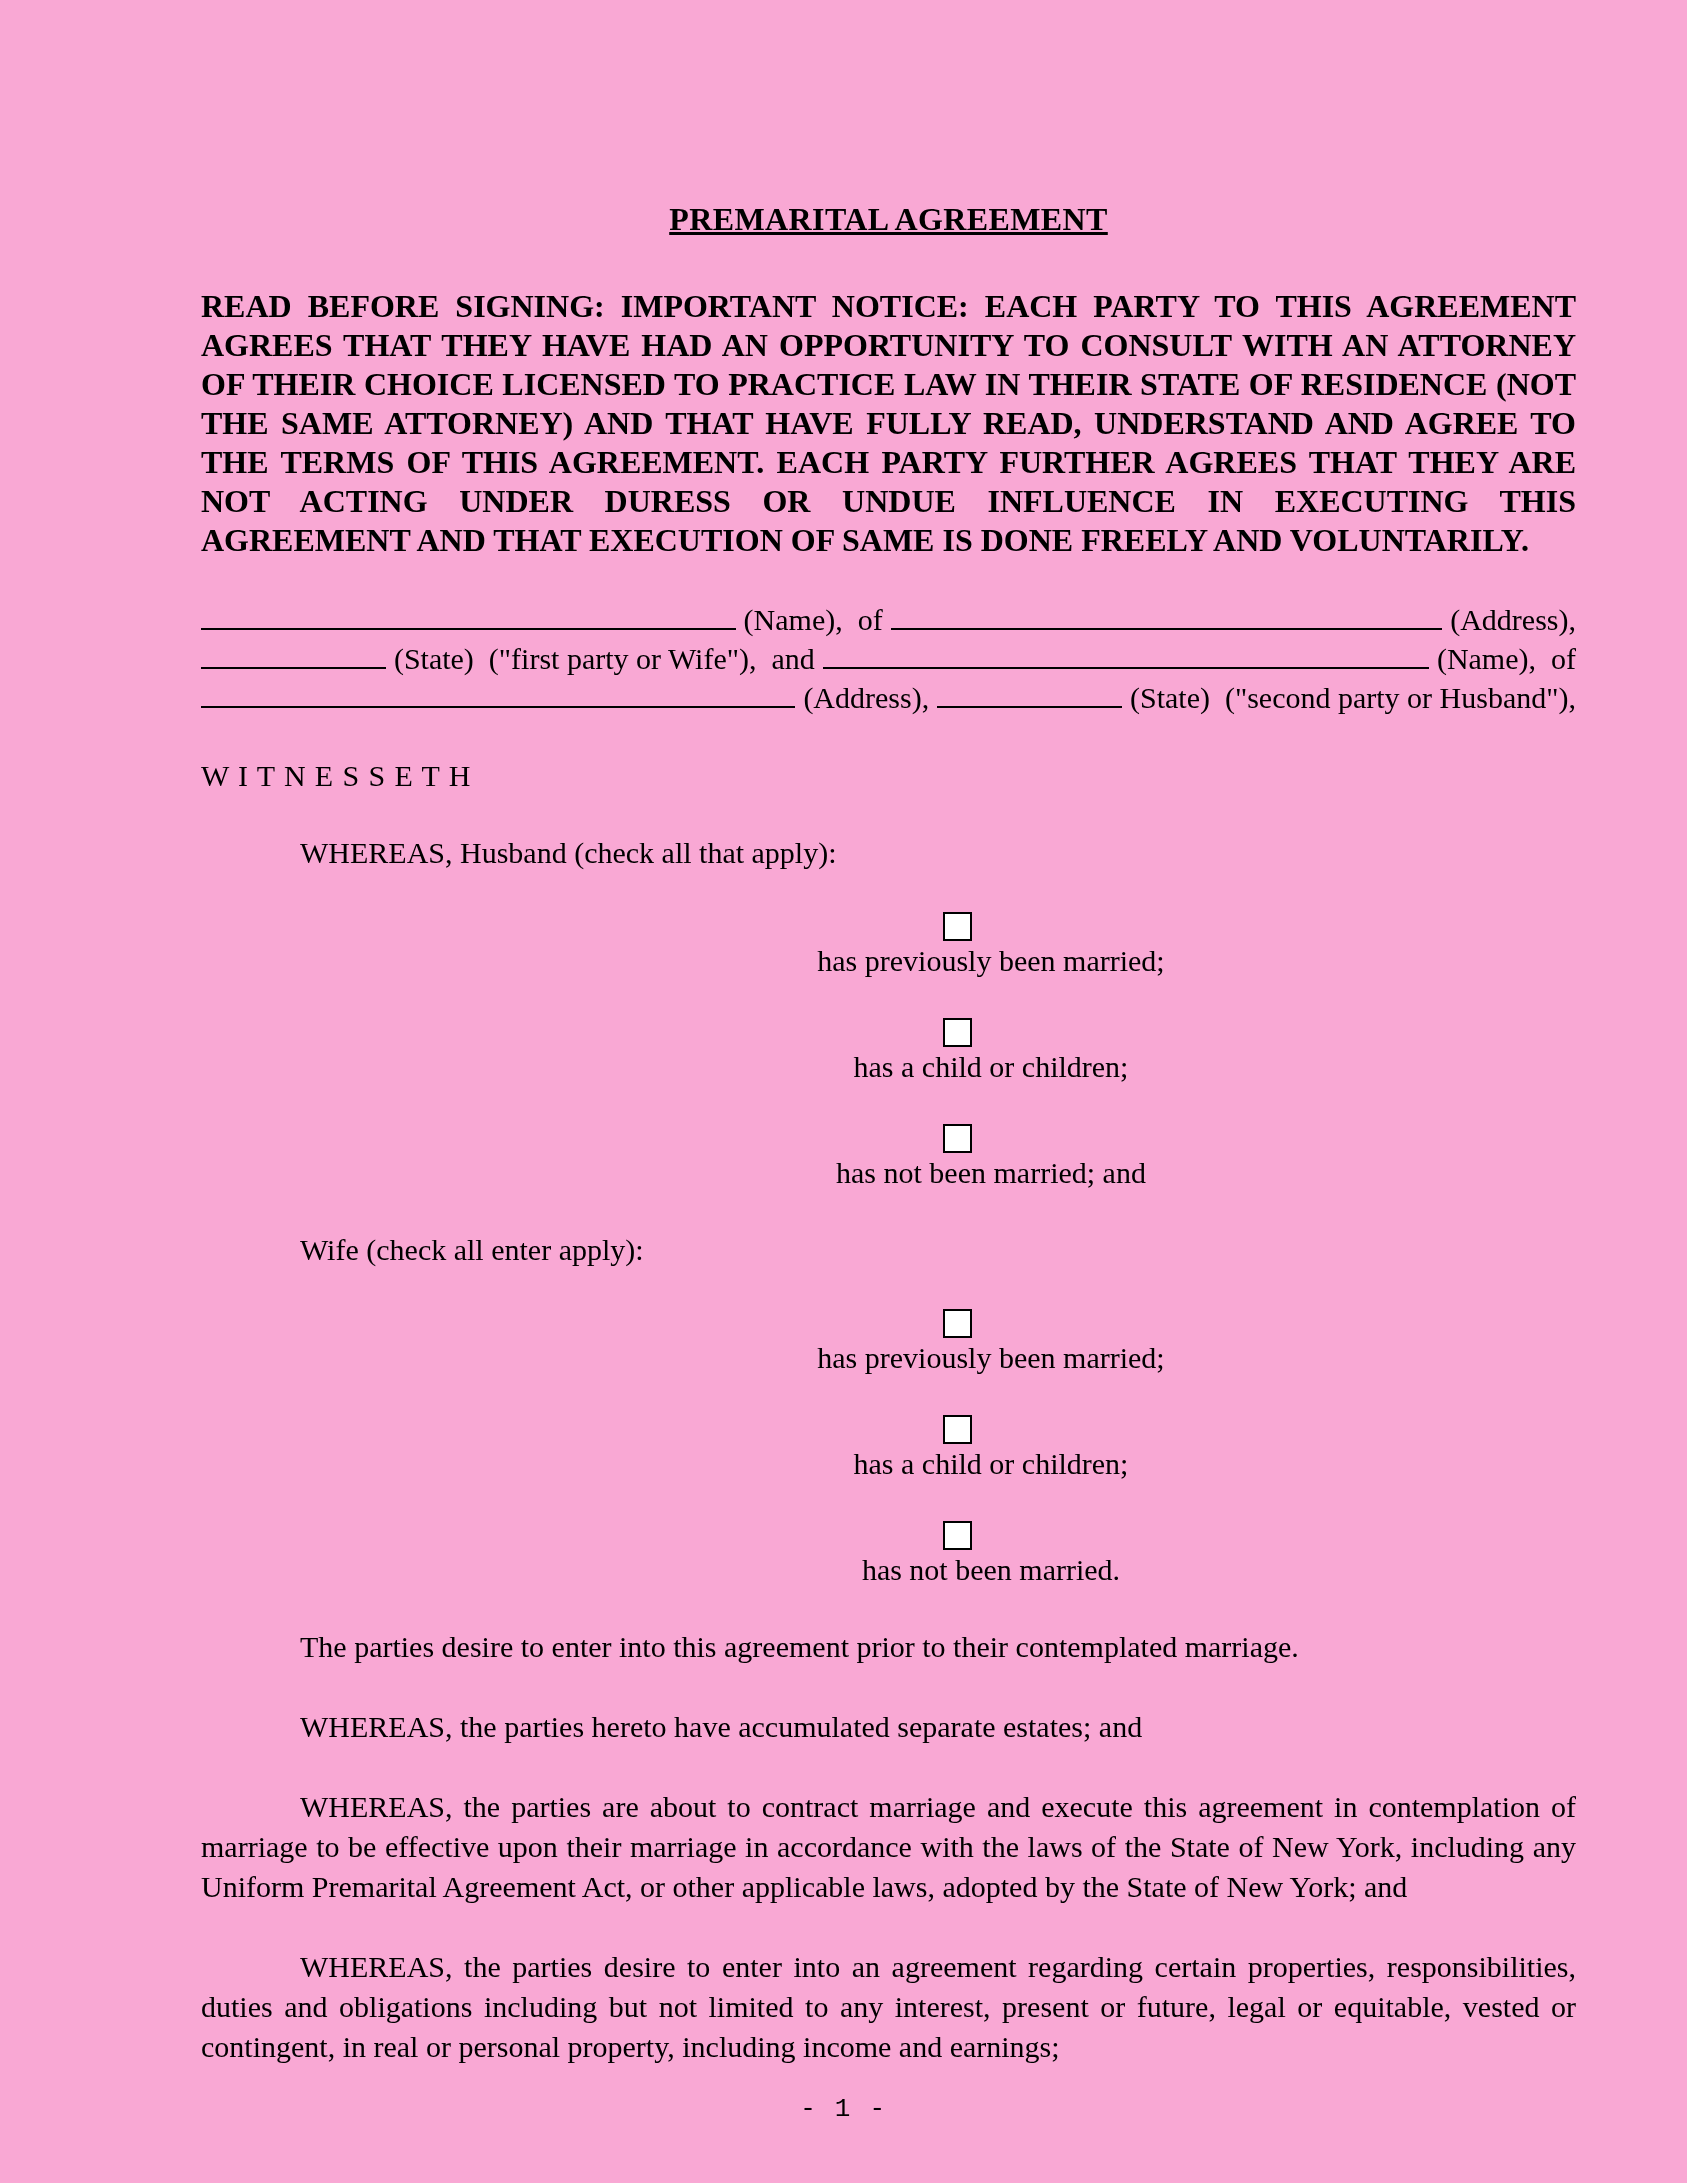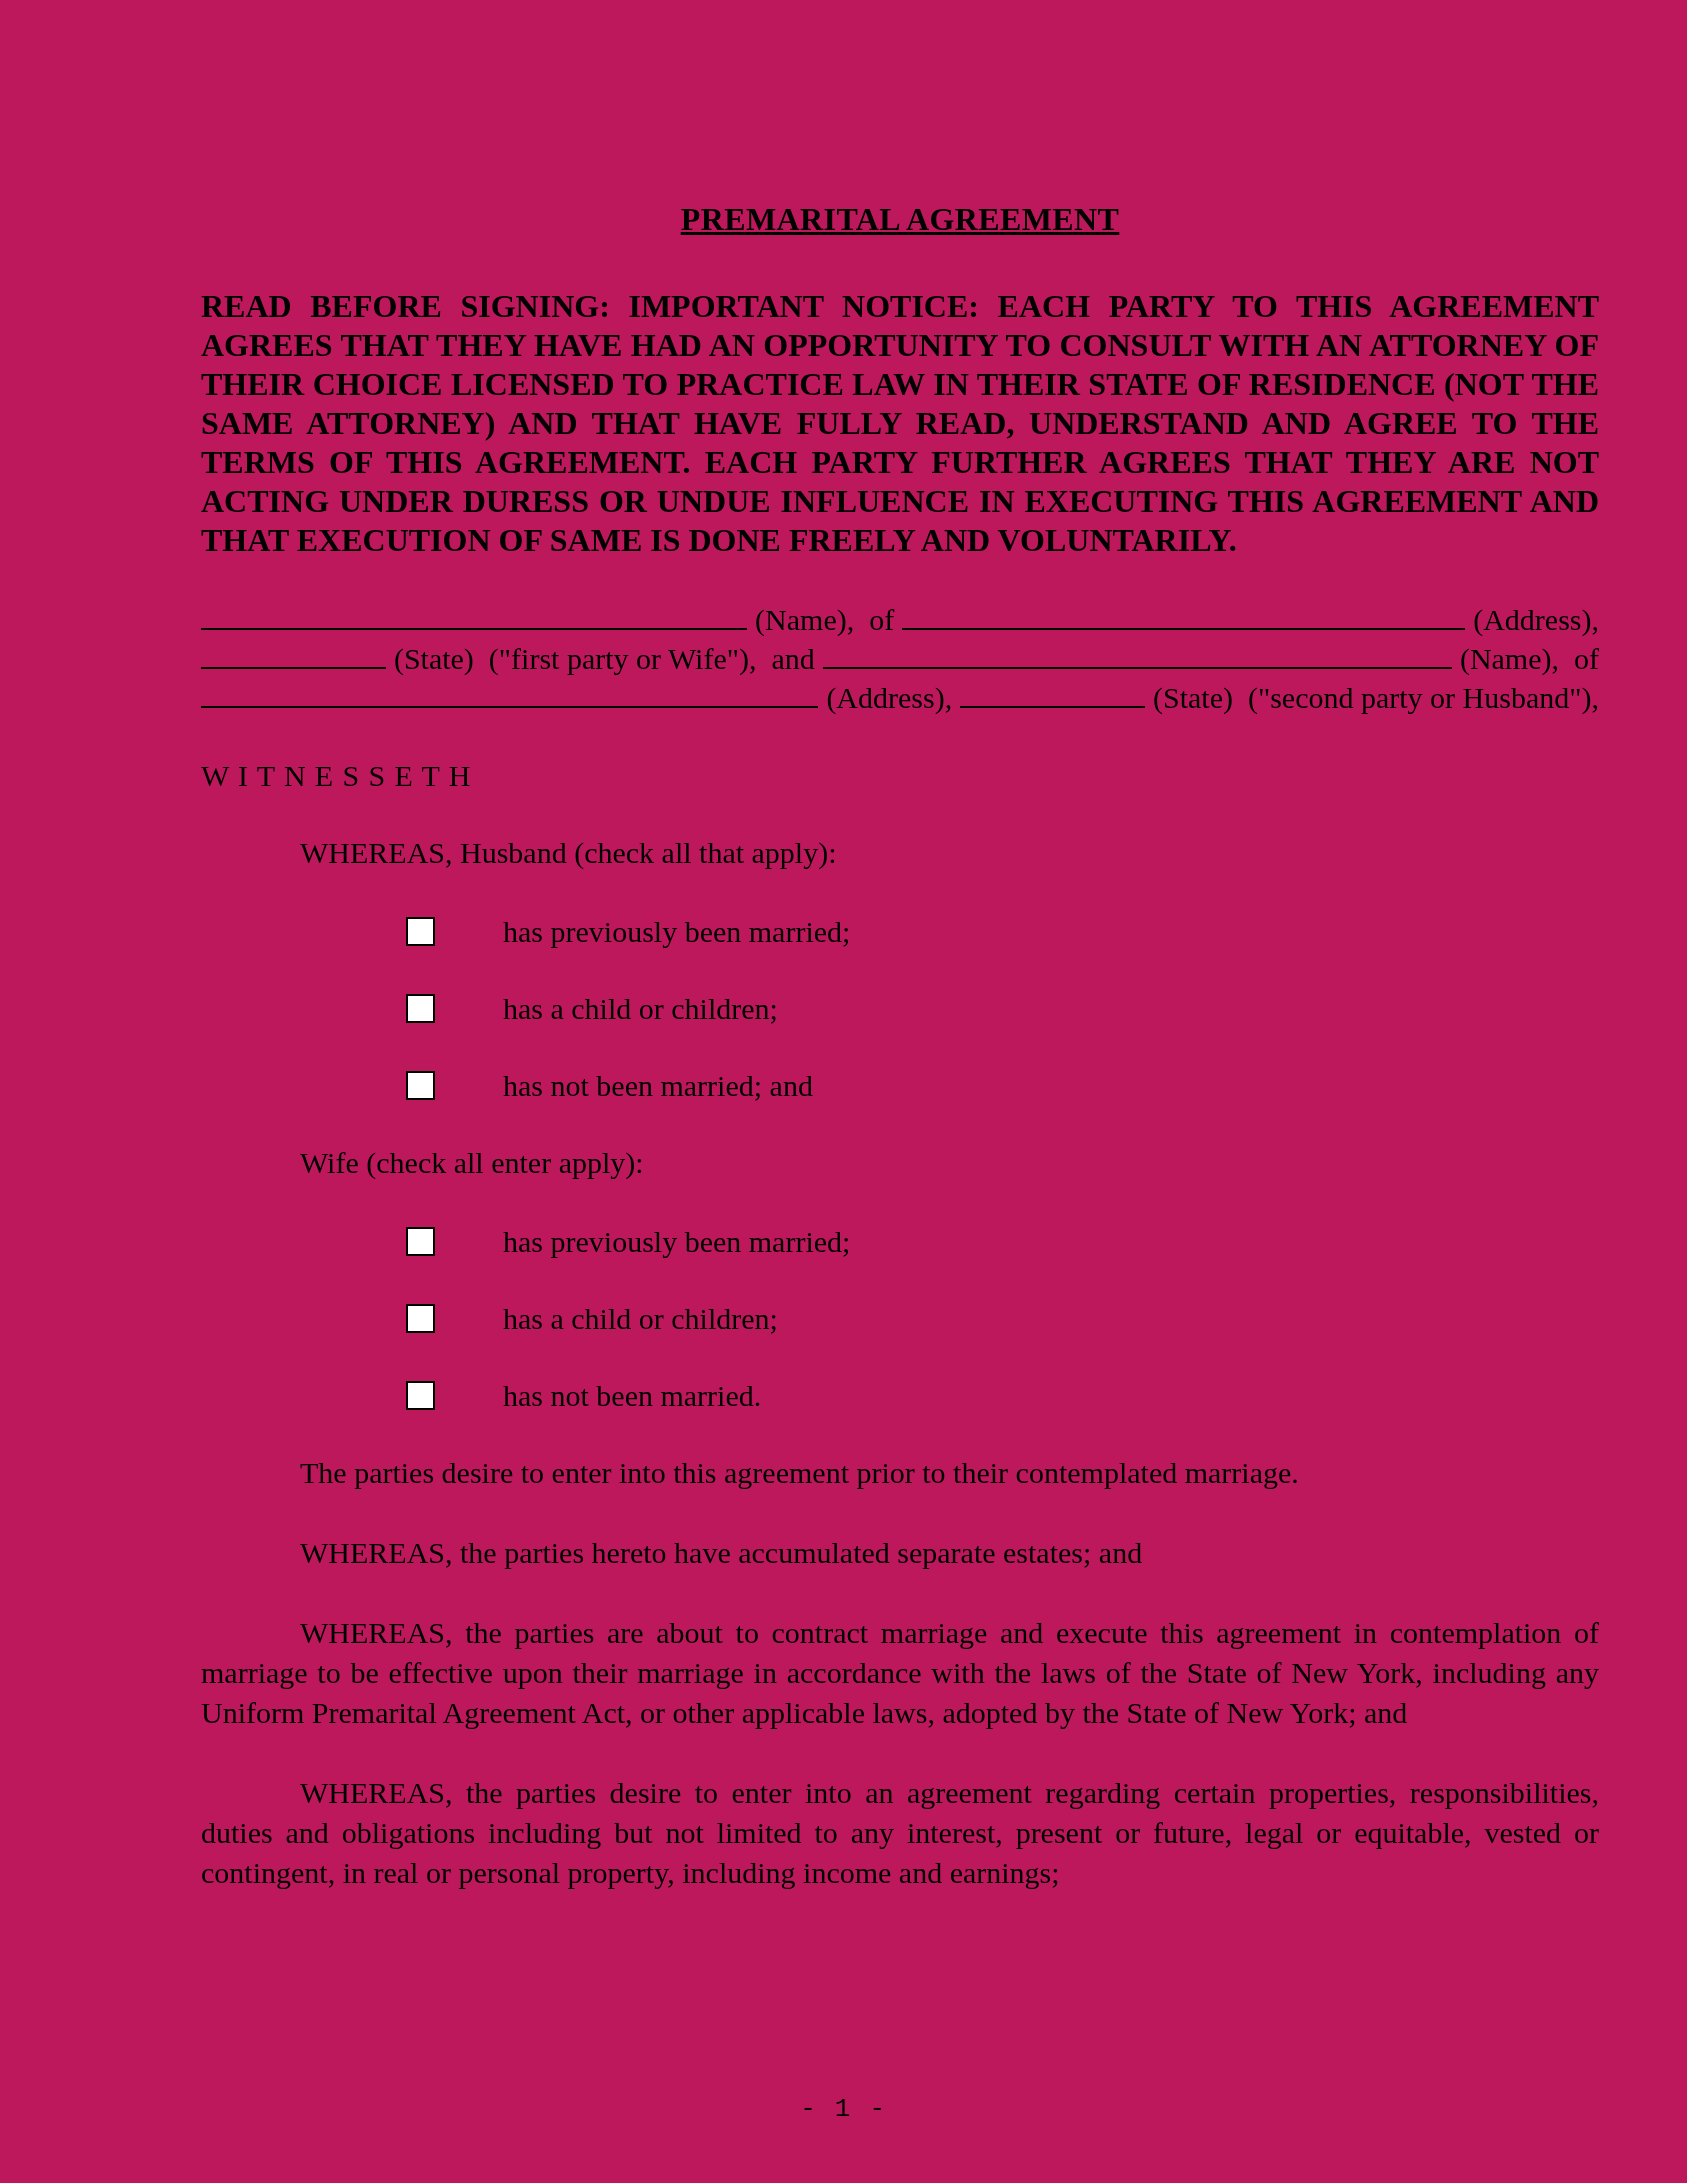--- a/index.html
+++ b/index.html
@@ -6,22 +6,22 @@
   html, body { background: #ffffff; }
   body {
     width: 1687px; height: 2184px;
     font-family: "Liberation Serif", "DejaVu Serif", serif;
     color: #000;
     overflow: hidden;
   }
   .page {
     position: relative;
     width: 1687px; height: 2184px;
-    background: #be185d;
-    padding: 201px 88px 0 201px;
+    background: #f9a8d4;
+    padding: 201px 111px 0 201px;
   }
   .title {
     text-align: center;
     font-size: 32px;
     font-weight: bold;
     text-decoration: underline;
     letter-spacing: 0.4px;
     margin-bottom: 49px;
   }
   .notice {
@@ -62,20 +62,21 @@
     text-indent: 99px;
     margin-bottom: 40px;
   }
   .cbrow {
     display: flex;
     align-items: center;
     margin-left: 205px;
     margin-bottom: 38px;
     font-size: 30px;
     line-height: 39px;
+    flex-direction: column;
   }
   .cbox {
     width: 29px; height: 29px;
     border: 2.2px solid #000;
     background: #fff;
     margin-right: 68px;
     flex: 0 0 auto;
   }
   .wife-group { margin-top: 1.7px; }
   .para {

